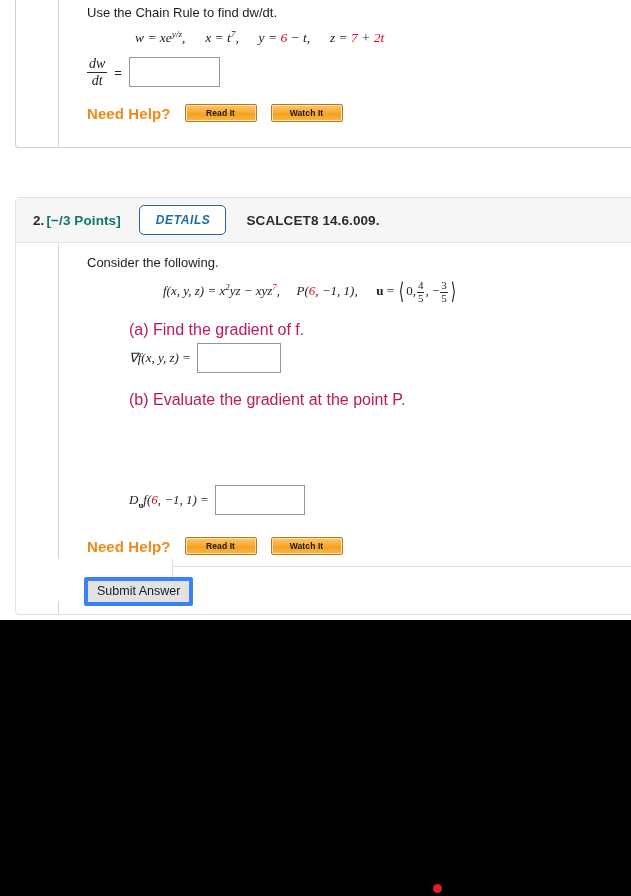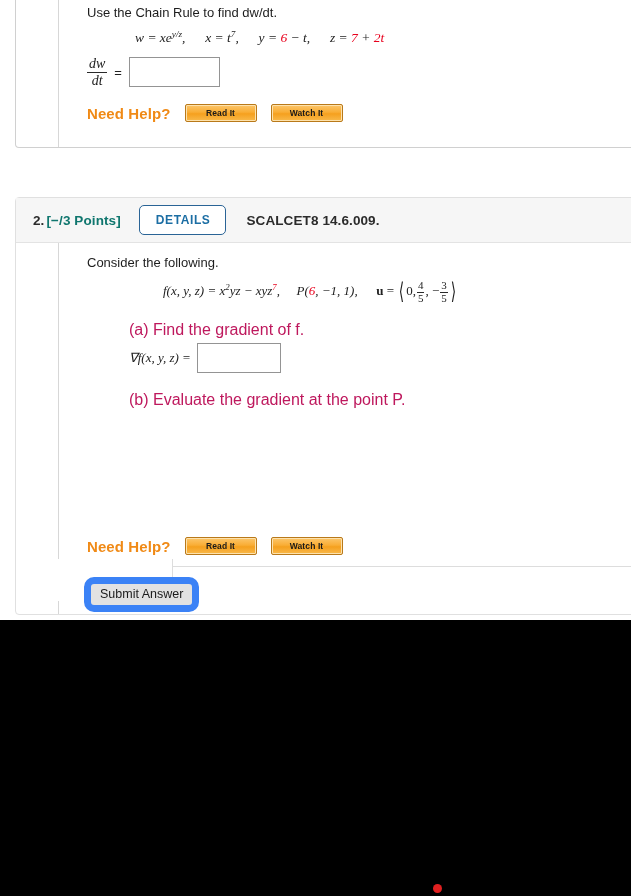--- a/index.html
+++ b/index.html
@@ -117,20 +117,21 @@
     border-radius: 5px;
     background: #ffffff;
     color: #1c6ea4;
     font-size: 12px;
     font-weight: bold;
     letter-spacing: 0.6px;
     padding: 8px 15px 8px 16px;
     cursor: pointer;
     font-family: "Liberation Sans", sans-serif;
     line-height: 1;
+    font-style: italic;
   }
   .q-code {
     margin-left: 20px;
     font-size: 13.5px;
     font-weight: bold;
     color: #2b2b2b;
     letter-spacing: 0.1px;
   }
 
   
@@ -214,22 +215,22 @@
     background: #ffffff;
     border-right: 1px solid #dddddd;
     box-sizing: border-box;
   }
   .submit-btn {
     position: absolute;
     left: 26px;
     top: 10px;
     padding: 3px 9px 4px 9px;
     background: #e2e2e2;
-    border: 7px solid #3b82f6;
-    border-radius: 10px;
+    border: 4px solid #3b82f6;
+    border-radius: 2px;
     font-size: 12.5px;
     color: #1b1b1b;
     cursor: pointer;
     font-family: "Liberation Sans", sans-serif;
     line-height: 1.15;
   }
 
   
   .frac {
     display: inline-block;
@@ -362,20 +363,24 @@
       </div>
       <div style="position:absolute;left:70px;top:100px;display:flex;align-items:center;">
         <span class="math" style="font-size:13px;">∇f(x, y, z) =</span>
         <input class="ansbox" type="text" style="width: 84px; height: 30px; margin-left: 6px;" value="">
       </div>
 
       <div class="part-label" style="position:absolute;left:70px;top:148px;">
         <span>(b) Evaluate the gradient at the point P.</span>
       </div>
 
+      <div style="position:absolute;left:70px;top:242px;display:flex;align-items:center;">
+        <span class="math" style="font-size:13px;"><span>D</span><sub class="sb bold-up">u</sub><span>f(</span><span class="red">6</span><span>, −1, 1) =</span></span>
+        <input class="ansbox" type="text" style="width: 90px; height: 30px; margin-left: 6px;" value="">
+      </div>
 
       <div class="need-help-row" style="left:28px;top:294px;">
         <span class="need-help-label">Need Help?</span>
         <button class="help-btn">Read It</button>
         <button class="help-btn">Watch It</button>
       </div>
 
     </div>
 
     <div class="submit-wrap">

